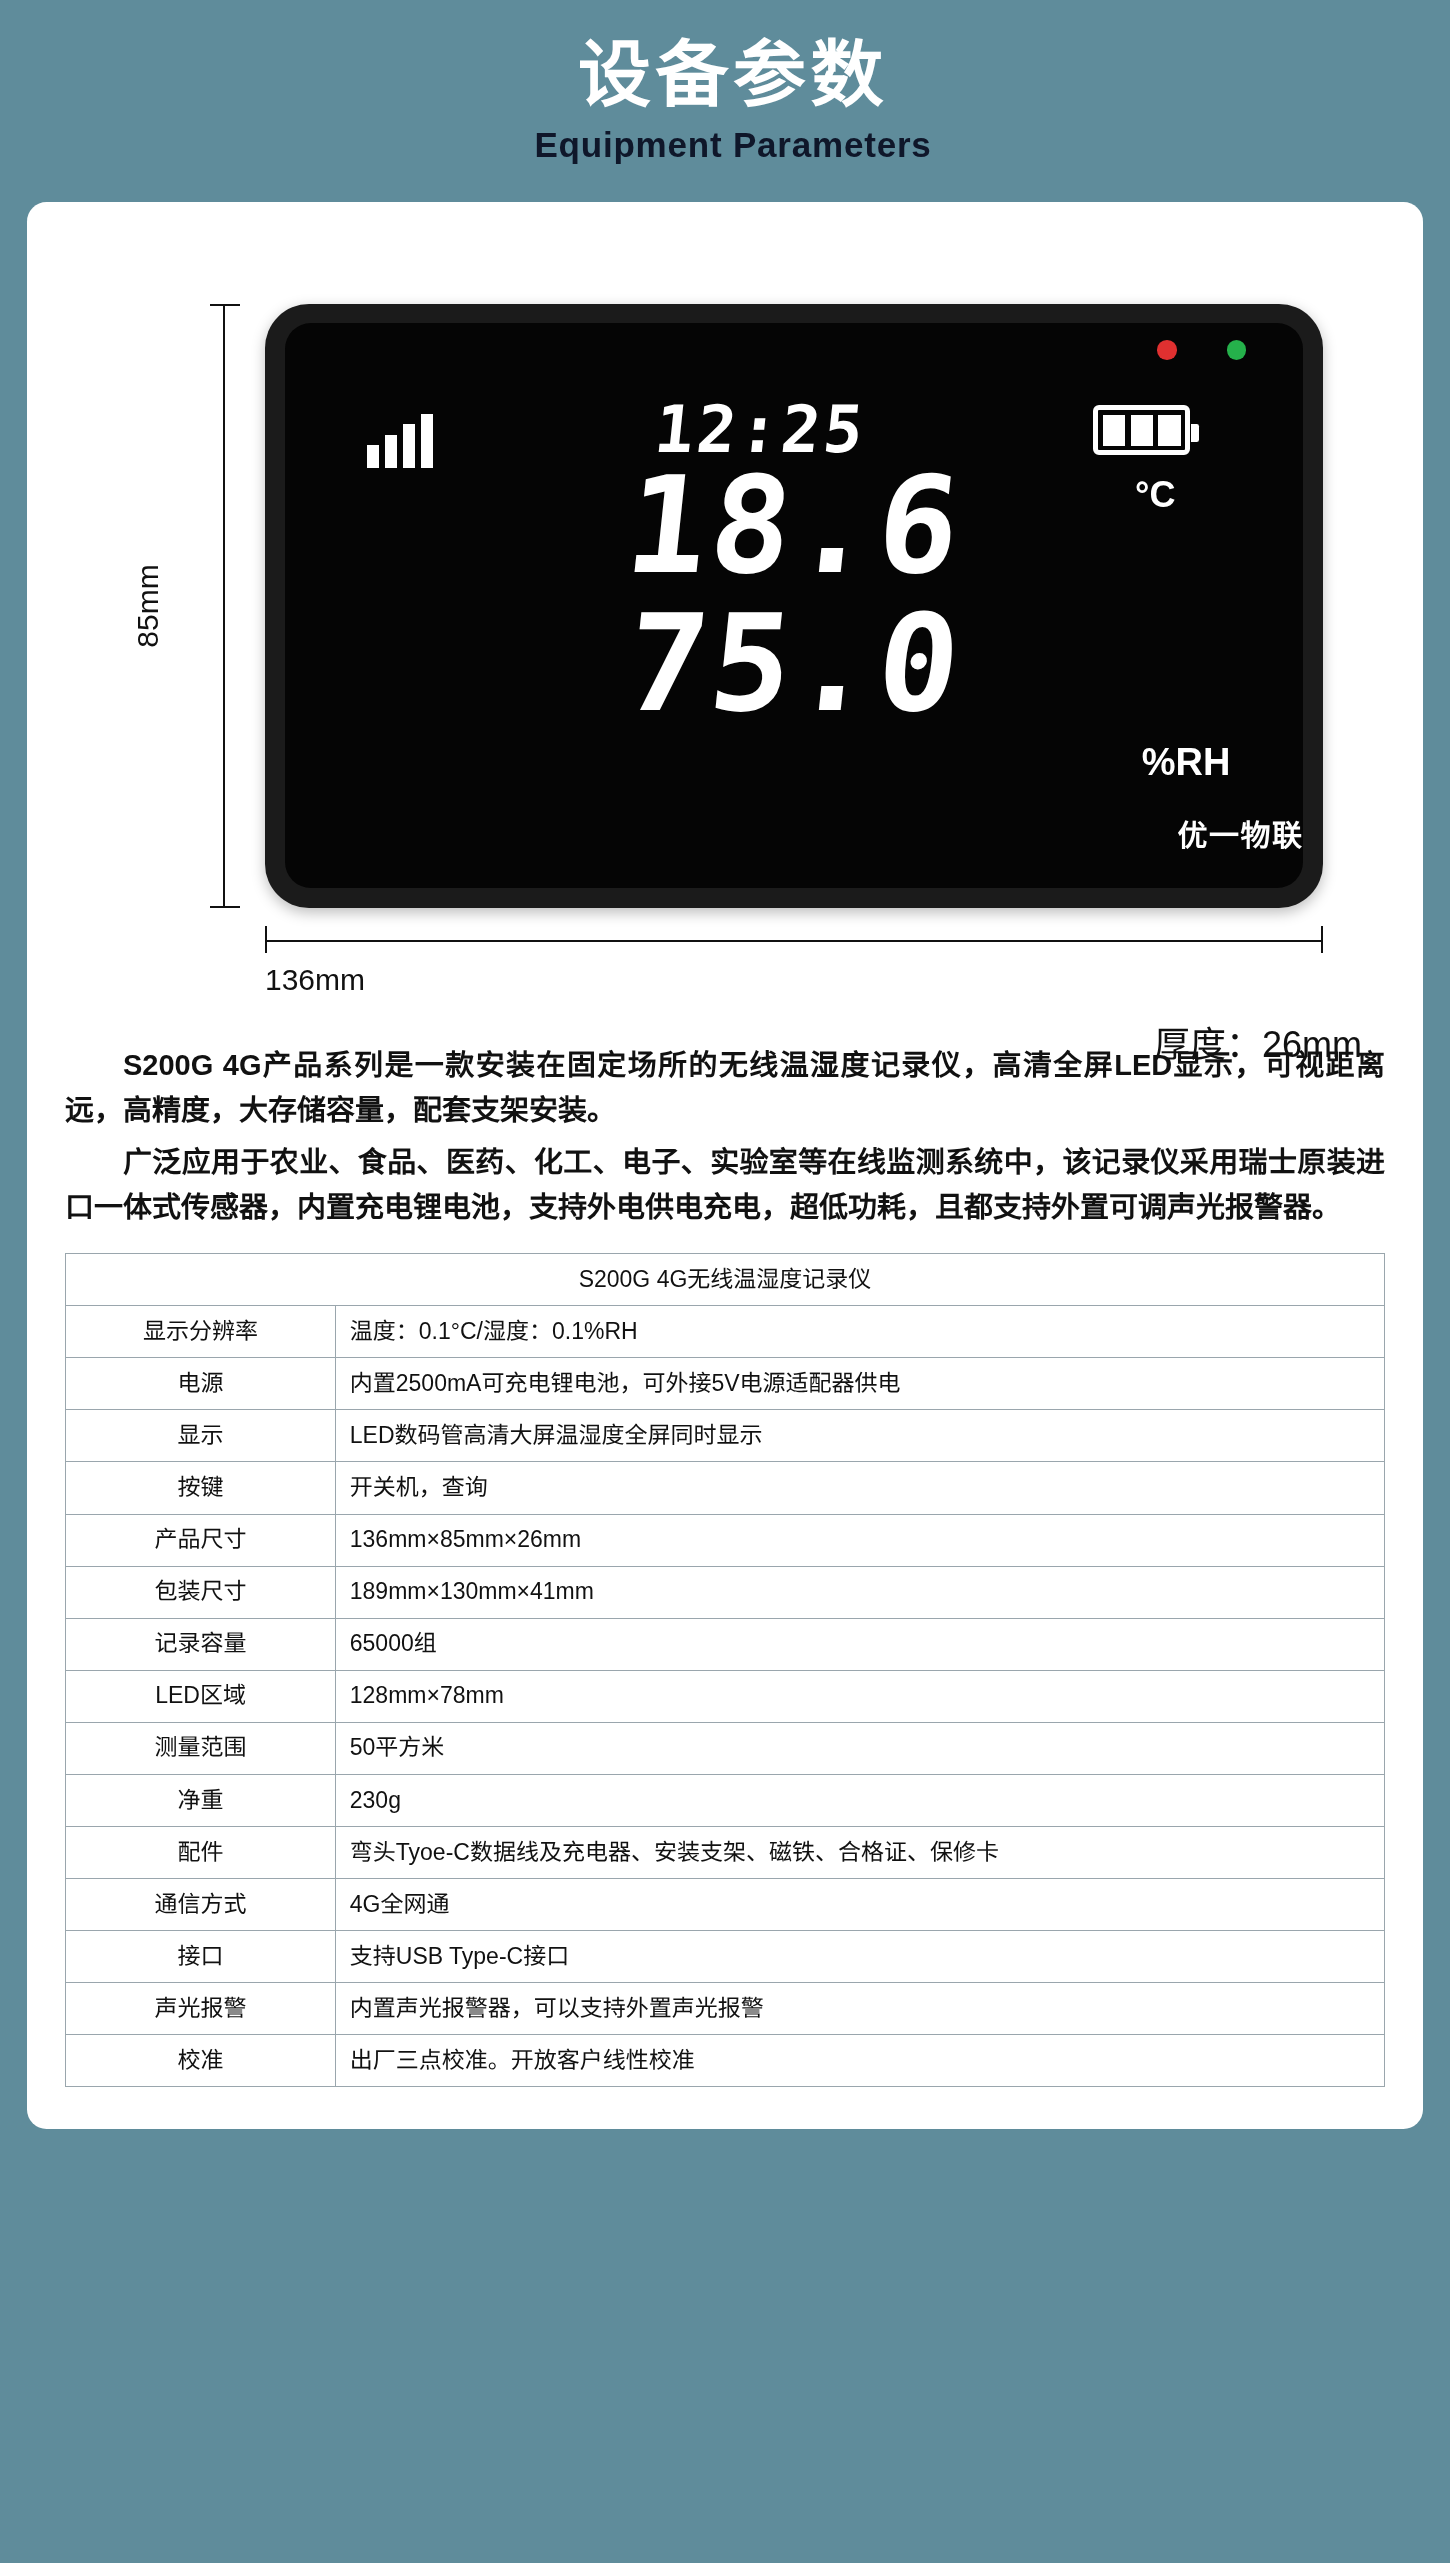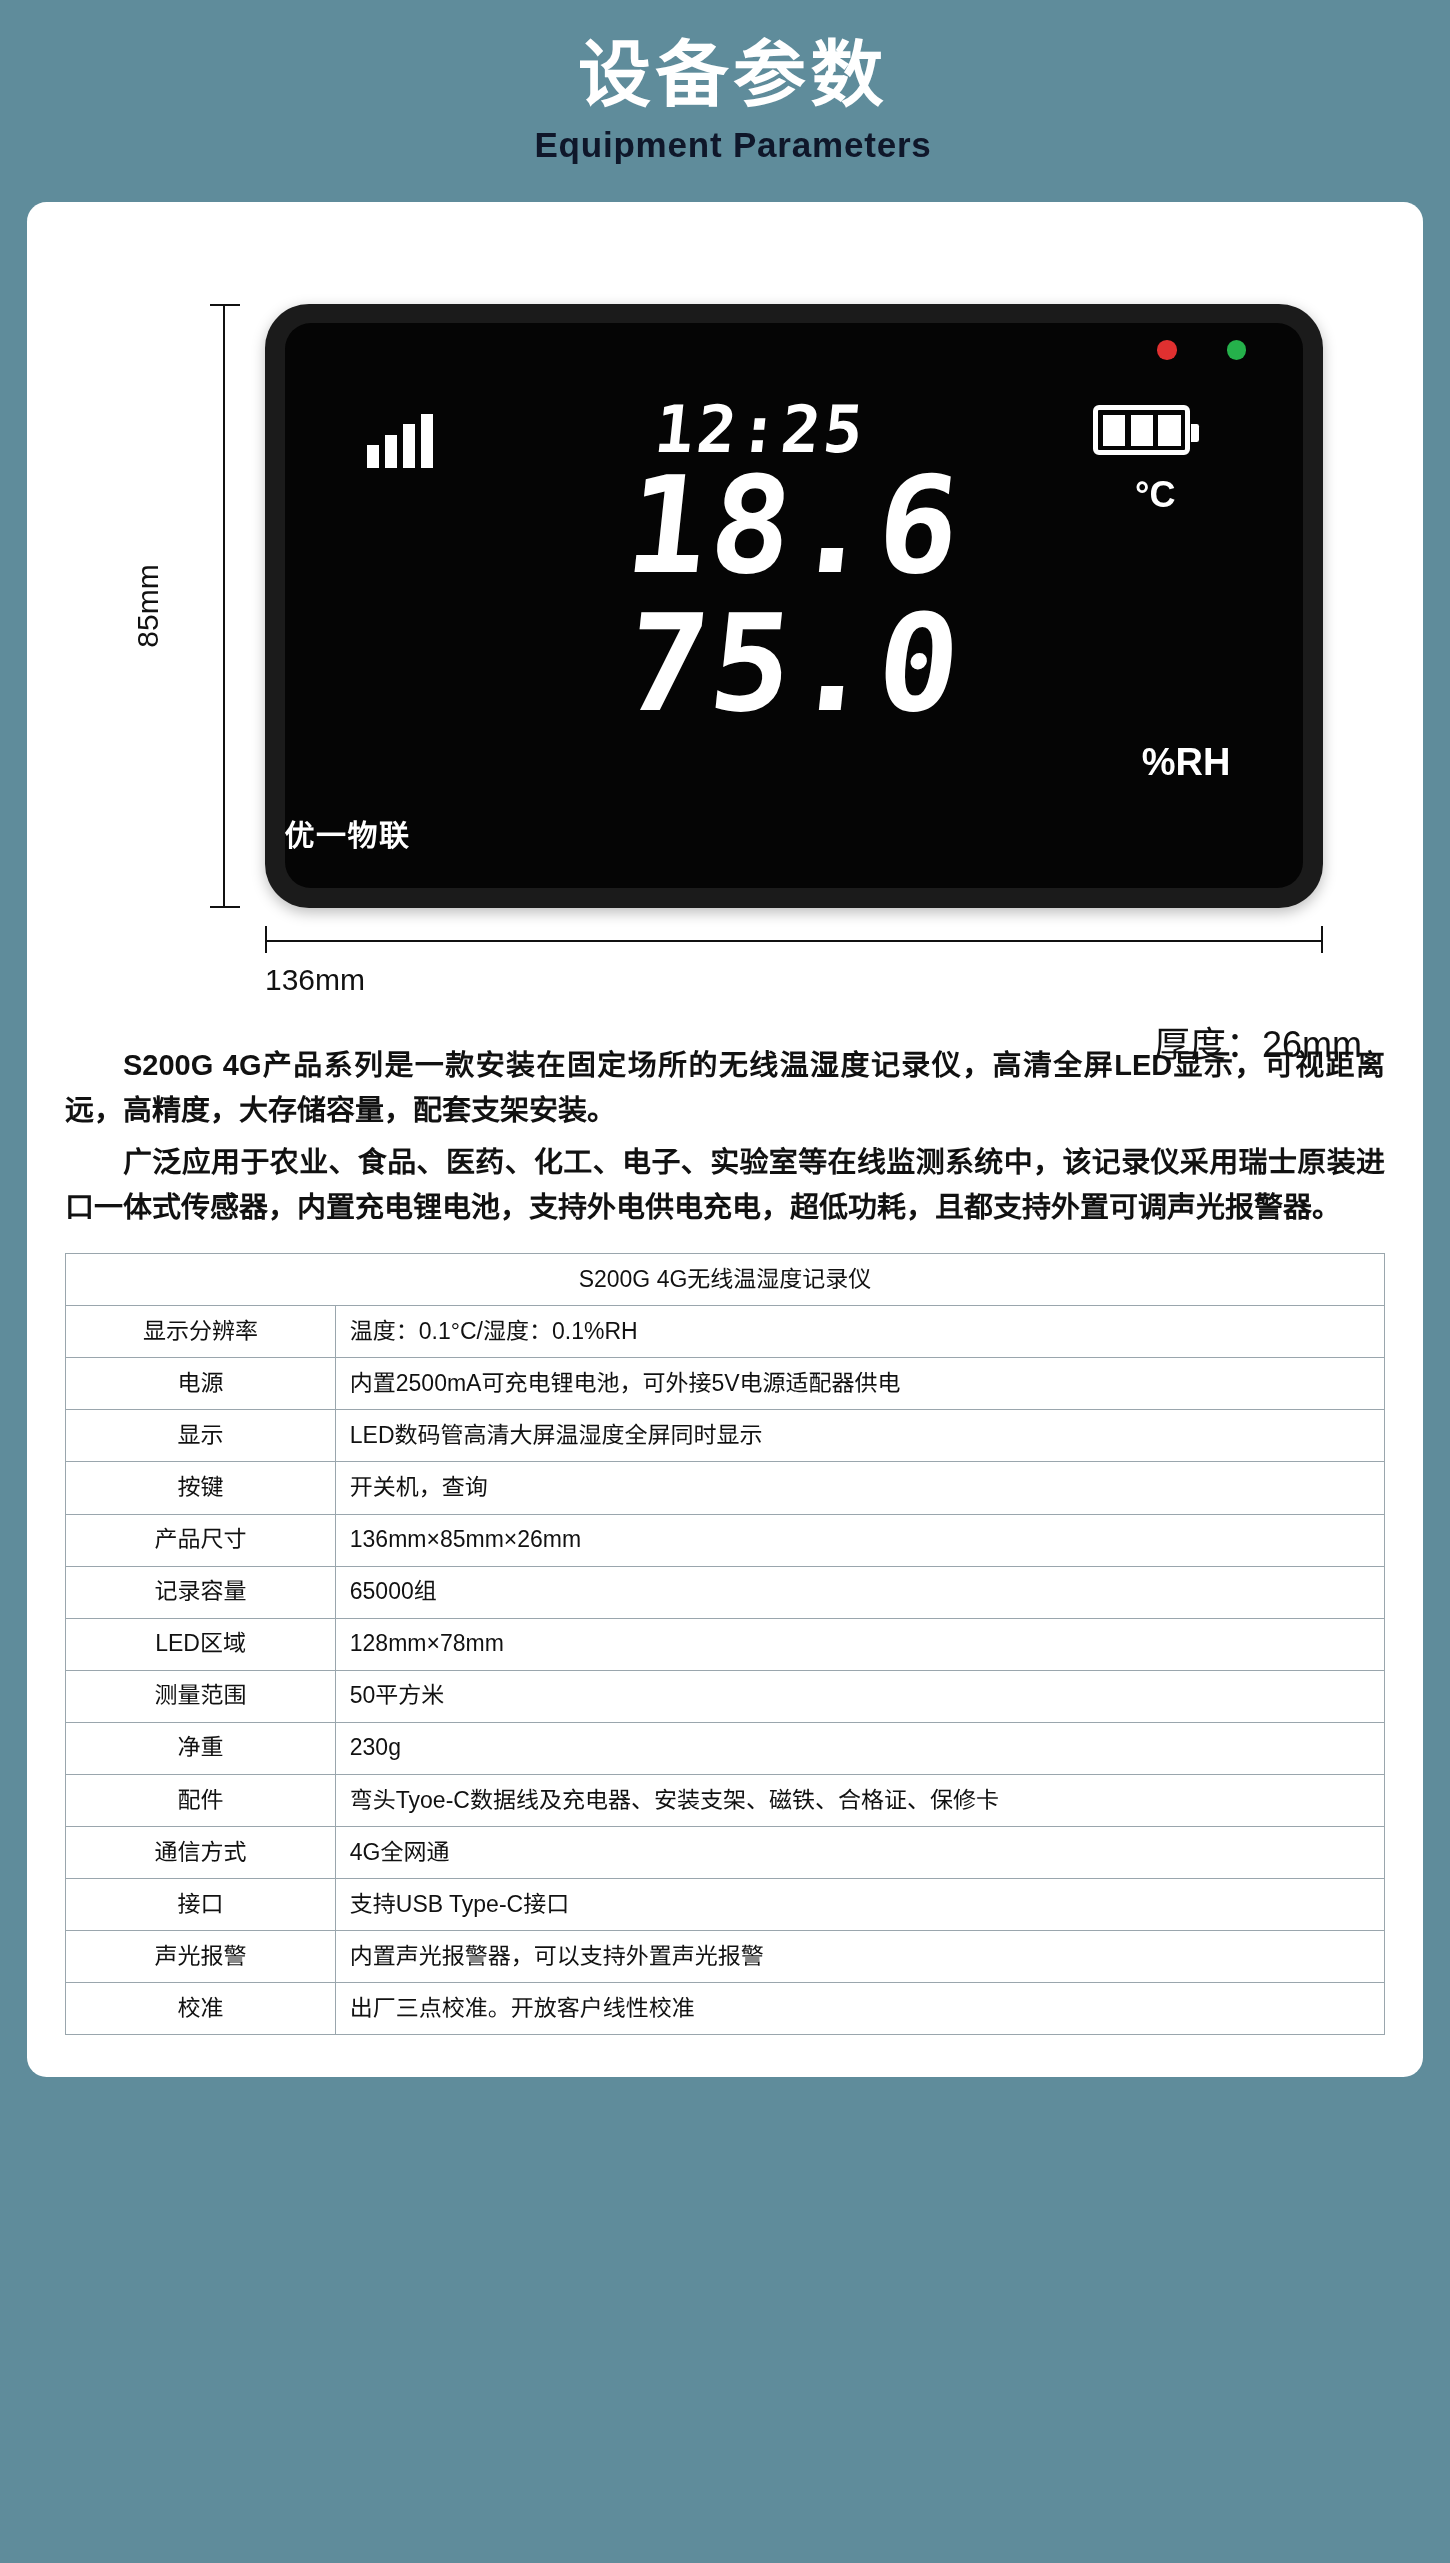--- a/index.html
+++ b/index.html
@@ -253,21 +253,21 @@
     bottom: 104px;
     color: #fff;
     font-size: 38px;
     font-weight: bold;
   }
   .brand {
     position: absolute;
     left: 0;
     right: 0;
     bottom: 33px;
-    text-align: left;
+    text-align: right;
     color: #fff;
     font-size: 30px;
     font-weight: bold;
     letter-spacing: 1.5px;
   }
 
   
   .desc {
     font-size: 29px;
     line-height: 1.55;
@@ -389,20 +389,24 @@
           </tr>
           <tr>
             <td class="k">按键</td>
             <td class="v">开关机，查询</td>
           </tr>
           <tr>
             <td class="k">产品尺寸</td>
             <td class="v">136mm×85mm×26mm</td>
           </tr>
           <tr>
+            <td class="k">包装尺寸</td>
+            <td class="v">189mm×130mm×41mm</td>
+          </tr>
+          <tr>
             <td class="k">记录容量</td>
             <td class="v">65000组</td>
           </tr>
           <tr>
             <td class="k">LED区域</td>
             <td class="v">128mm×78mm</td>
           </tr>
           <tr>
             <td class="k">测量范围</td>
             <td class="v">50平方米</td>

